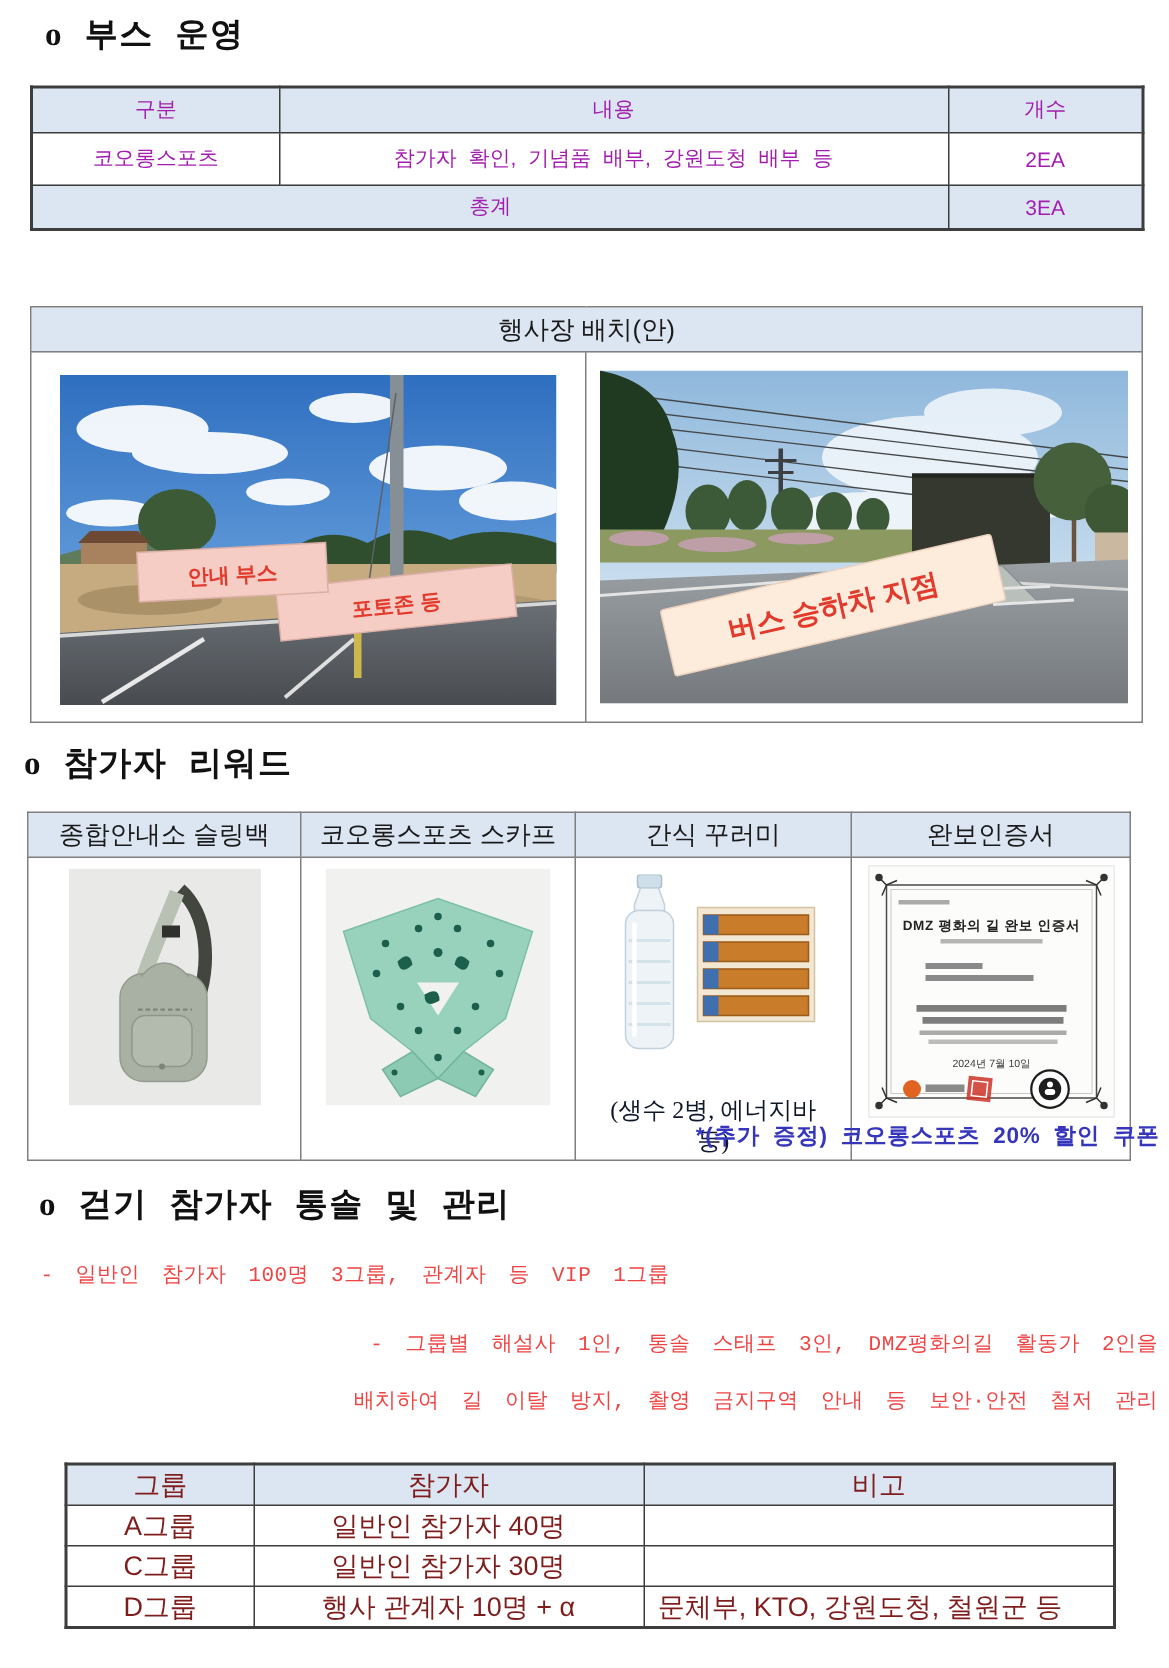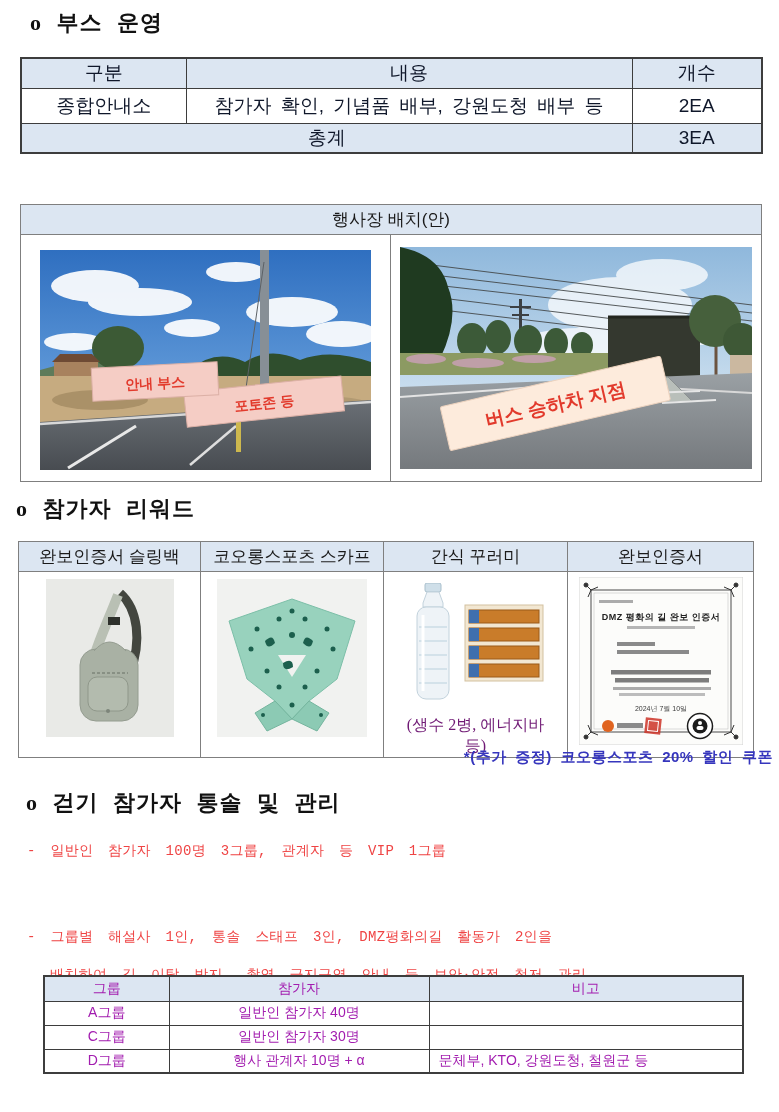--- a/index.html
+++ b/index.html
@@ -5,36 +5,36 @@
   html,body{margin:0;padding:0;background:#fff;}
   .page{position:relative;width:779px;height:1112px;background:#ffffff;overflow:hidden;
         font-family:"Liberation Sans",sans-serif;color:#1a1a1a;padding-left:20px;}
   .abs{position:absolute;}
   .h1{font-family:"Liberation Serif",serif;font-weight:bold;font-size:22px;color:#111;
       letter-spacing:1px;word-spacing:8px;}
   
   table{border-collapse:collapse;table-layout:fixed;}
   .tbl1{border:2px solid #3d3d3d;}
   .tbl1 td{border:1px solid #3d3d3d;text-align:center;vertical-align:middle;
-           font-size:19px;word-spacing:4px;color:#0f172a;}
+           font-size:14px;word-spacing:4px;color:#a21caf;}
   .hd{background:#dce6f2;}
   .ptbl{border:1px solid #7f7f7f;}
   .ptbl td{border:1px solid #7f7f7f;text-align:center;vertical-align:middle;font-size:17px;}
   .rtbl{border:1px solid #7f7f7f;}
   .rtbl td{border:1px solid #7f7f7f;text-align:center;vertical-align:top;font-size:17px;}
   .rtbl td.rhd{vertical-align:middle;height:27px;}
-  .caption{font-family:"Liberation Serif",serif;font-size:16px;color:#701a75;
-           line-height:21px;margin-top:4px;}
+  .caption{font-family:"Liberation Serif",serif;font-size:16px;color:#0f172a;
+           line-height:21px;margin-top:20px;}
   .note{font-size:15px;font-weight:bold;color:#3636bd;letter-spacing:0.5px;word-spacing:4px;}
   .bullet{font-family:Liberation Mono, monospace;font-size:14px;color:#ef4444;
           letter-spacing:0.3px;word-spacing:6px;line-height:38px;}
   .b2line2{padding-left:23px;}
   .gtbl{border:2px solid #3d3d3d;}
   .gtbl td{border:1px solid #3d3d3d;text-align:center;vertical-align:middle;
-           font-size:14px;color:#a21caf;}
+           font-size:18px;color:#7f1d1d;}
   .gtbl td.notecell{text-align:left;padding-left:9px;}
   .photo{display:block;}
 </style>
 </head>
 <body>
 
 <div class="page">
 
   <div class="abs h1" style="left:30px;top:8px;">o 부스 운영</div>
 
@@ -44,21 +44,21 @@
         <col style="width:446px">
         <col style="width:130px">
       </colgroup>
     <tbody>
         <tr style="height:30px;">
       <td class="hd">구분</td>
       <td class="hd">내용</td>
       <td class="hd">개수</td>
     </tr>
     <tr style="height:35px;">
-      <td>종합안내소</td>
+      <td>코오롱스포츠</td>
       <td>참가자 확인, 기념품 배부, 강원도청 배부 등</td>
       <td>2EA</td>
     </tr>
     <tr style="height:30px;">
       <td class="hd" colspan="2">총계</td>
       <td class="hd">3EA</td>
     </tr>
   </tbody>
     </table>
 
@@ -198,21 +198,21 @@
 
   <table class="abs rtbl" style="left:18px;top:541px;width:735px;">
     <colgroup>
         <col style="width:182px">
         <col style="width:183px">
         <col style="width:184px">
         <col style="width:186px">
       </colgroup>
     <tbody>
         <tr>
-      <td class="rhd hd">완보인증서 슬링백</td>
+      <td class="rhd hd">종합안내소 슬링백</td>
       <td class="rhd hd">코오롱스포츠 스카프</td>
       <td class="rhd hd">간식 꾸러미</td>
       <td class="rhd hd">완보인증서</td>
     </tr>
     <tr style="height:174px;">
       <td>
         <svg style="margin-top:6px;" width="128" height="158" viewBox="0 0 128 158">
           <rect width="128" height="158" fill="#e9eae7"></rect>
           <path d="M74,14 C92,30 96,62 84,94" stroke="#43463f" stroke-width="9" fill="none"></path>
           <path d="M72,16 C62,42 54,58 48,78" stroke="#b9c0b4" stroke-width="10" fill="none"></path>
@@ -332,21 +332,21 @@
     </tr>
   </tbody>
     </table>
 
   <div class="abs note" style="right:26px;top:748px;">*(추가 증정) 코오롱스포츠 20% 할인 쿠폰</div>
 
   <div class="abs h1" style="left:26px;top:788px;">o 걷기 참가자 통솔 및 관리</div>
 
   <div class="abs bullet" style="left:27px;top:832px;width:740px;">- 일반인 참가자 100명 3그룹, 관계자 등 VIP 1그룹</div>
 
-  <div class="abs bullet" style="left:27px;top:918px;width:745px;">
+  <div class="abs bullet" style="left:27px;top:878px;width:745px;text-align:right;">
     <div>- 그룹별 해설사 1인, 통솔 스태프 3인, DMZ평화의길 활동가 2인을</div>
     <div class="b2line2">배치하여 길 이탈 방지, 촬영 금지구역 안내 등 보안·안전 철저 관리</div>
   </div>
 
   <table class="abs gtbl" style="left:43px;top:975px;width:699px;">
     <colgroup>
         <col style="width:125px">
         <col style="width:260px">
         <col style="width:314px">
       </colgroup>

